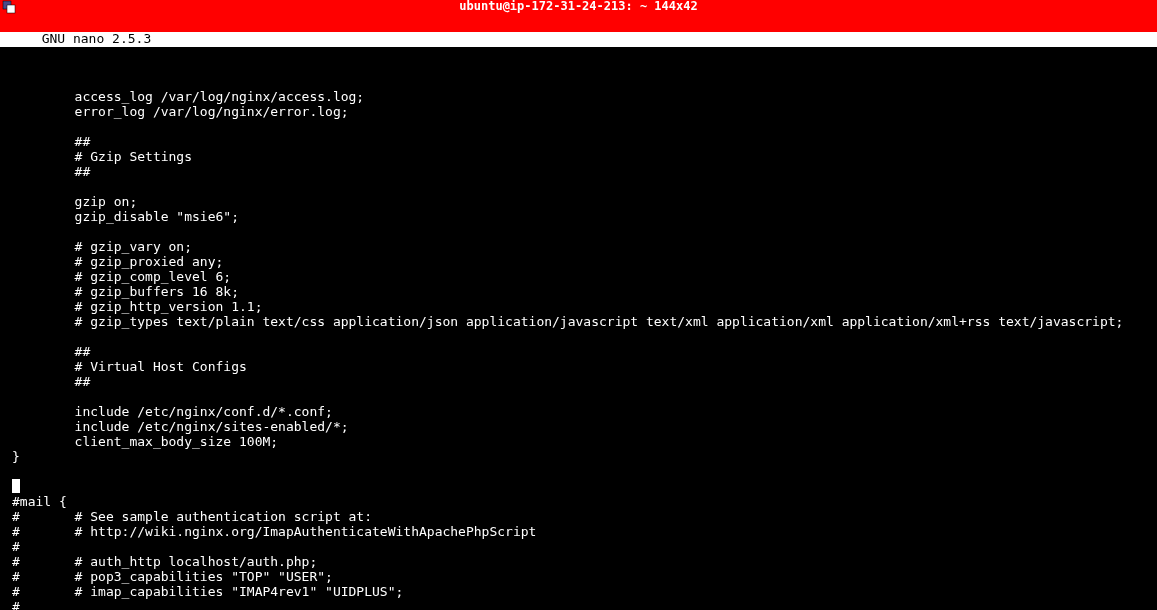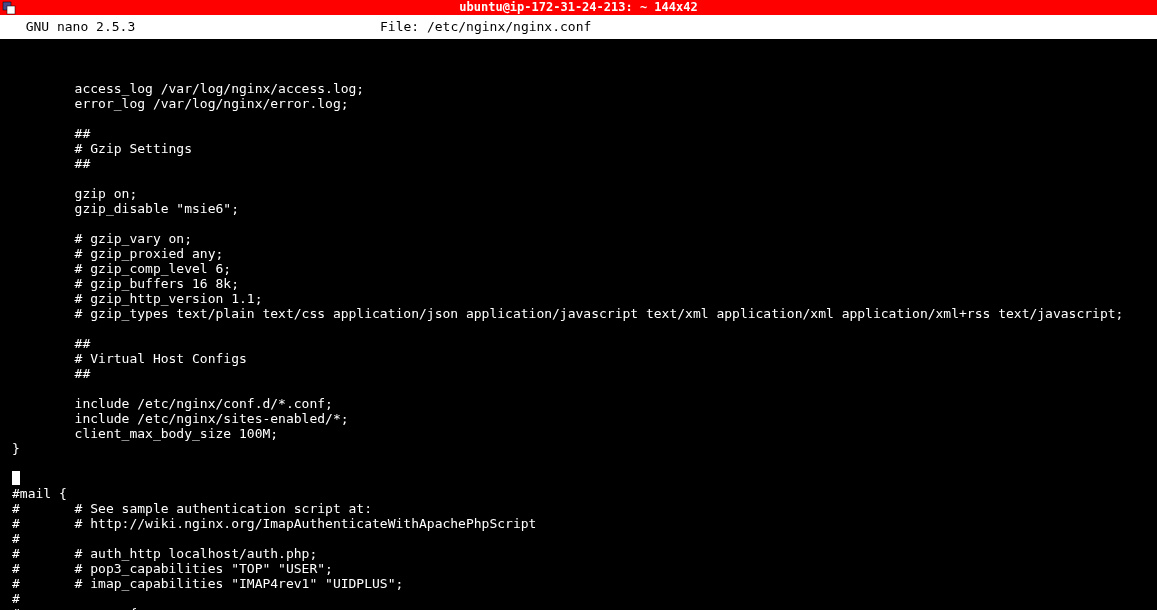--- a/index.html
+++ b/index.html
@@ -13,23 +13,23 @@
       background: #000000;
       color: #ffffff;
       width: 1157px;
       height: 610px;
       overflow: hidden;
       line-height: 1.15;
     }
     .title-bar {
       background: #ff0000;
       color: #ffffff;
-      height: 15px;
+      height: 32px;
       display: flex;
-      align-items: flex-end;
+      align-items: flex-start;
       position: relative;
     }
     .window-icon {
       width: 14px;
       height: 14px;
       margin-left: 2px;
       position: relative;
     }
     .window-icon svg {
       display: block;
@@ -37,25 +37,25 @@
     .title-text {
       position: absolute;
       left: 50%;
       transform: translateX(-50%);
       font-weight: bold;
       font-size: 12px;
     }
     .nano-header {
       background: #ffffff;
       color: #000000;
-      height: 24px;
+      height: 15px;
       display: flex;
       align-items: center;
       font-size: 13px;
-      padding-left: 10px;
+      padding-left: 26px;
       position: relative;
     }
     .nano-version {
       white-space: pre;
     }
     .nano-file {
       position: absolute;
       left: 380px;
       white-space: pre;
     }
@@ -86,16 +86,15 @@
     <svg width="14" height="14" viewBox="0 0 14 14">
       <rect x="1" y="1" width="8" height="8" fill="#4a4a8a" stroke="#000" stroke-width="0.5"></rect>
       <rect x="5" y="5" width="8" height="8" fill="#ffffff" stroke="#000" stroke-width="0.5"></rect>
     </svg>
   </span>
   <span class="title-text">ubuntu@ip-172-31-24-213: ~ 144x42</span>
 </div>
 
 <div class="nano-header">
   <span class="nano-version">  GNU nano 2.5.3</span>
-  <span class="nano-file">File: /etc/nginx/nginx.conf</span>
 </div>
 
 <div class="editor" id="editor"><div class="editor-line"> </div><div class="editor-line"> </div><div class="editor-line">        access_log /var/log/nginx/access.log;</div><div class="editor-line">        error_log /var/log/nginx/error.log;</div><div class="editor-line"> </div><div class="editor-line">        ##</div><div class="editor-line">        # Gzip Settings</div><div class="editor-line">        ##</div><div class="editor-line"> </div><div class="editor-line">        gzip on;</div><div class="editor-line">        gzip_disable "msie6";</div><div class="editor-line"> </div><div class="editor-line">        # gzip_vary on;</div><div class="editor-line">        # gzip_proxied any;</div><div class="editor-line">        # gzip_comp_level 6;</div><div class="editor-line">        # gzip_buffers 16 8k;</div><div class="editor-line">        # gzip_http_version 1.1;</div><div class="editor-line">        # gzip_types text/plain text/css application/json application/javascript text/xml application/xml application/xml+rss text/javascript;</div><div class="editor-line"> </div><div class="editor-line">        ##</div><div class="editor-line">        # Virtual Host Configs</div><div class="editor-line">        ##</div><div class="editor-line"> </div><div class="editor-line">        include /etc/nginx/conf.d/*.conf;</div><div class="editor-line">        include /etc/nginx/sites-enabled/*;</div><div class="editor-line">        client_max_body_size 100M;</div><div class="editor-line">}</div><div class="editor-line"> </div><div class="editor-line"><span class="cursor"></span></div><div class="editor-line">#mail {</div><div class="editor-line">#       # See sample authentication script at:</div><div class="editor-line">#       # http://wiki.nginx.org/ImapAuthenticateWithApachePhpScript</div><div class="editor-line">#</div><div class="editor-line">#       # auth_http localhost/auth.php;</div><div class="editor-line">#       # pop3_capabilities "TOP" "USER";</div><div class="editor-line">#       # imap_capabilities "IMAP4rev1" "UIDPLUS";</div><div class="editor-line">#</div><div class="editor-line">#       server {</div></div>
 
 </body></html>

